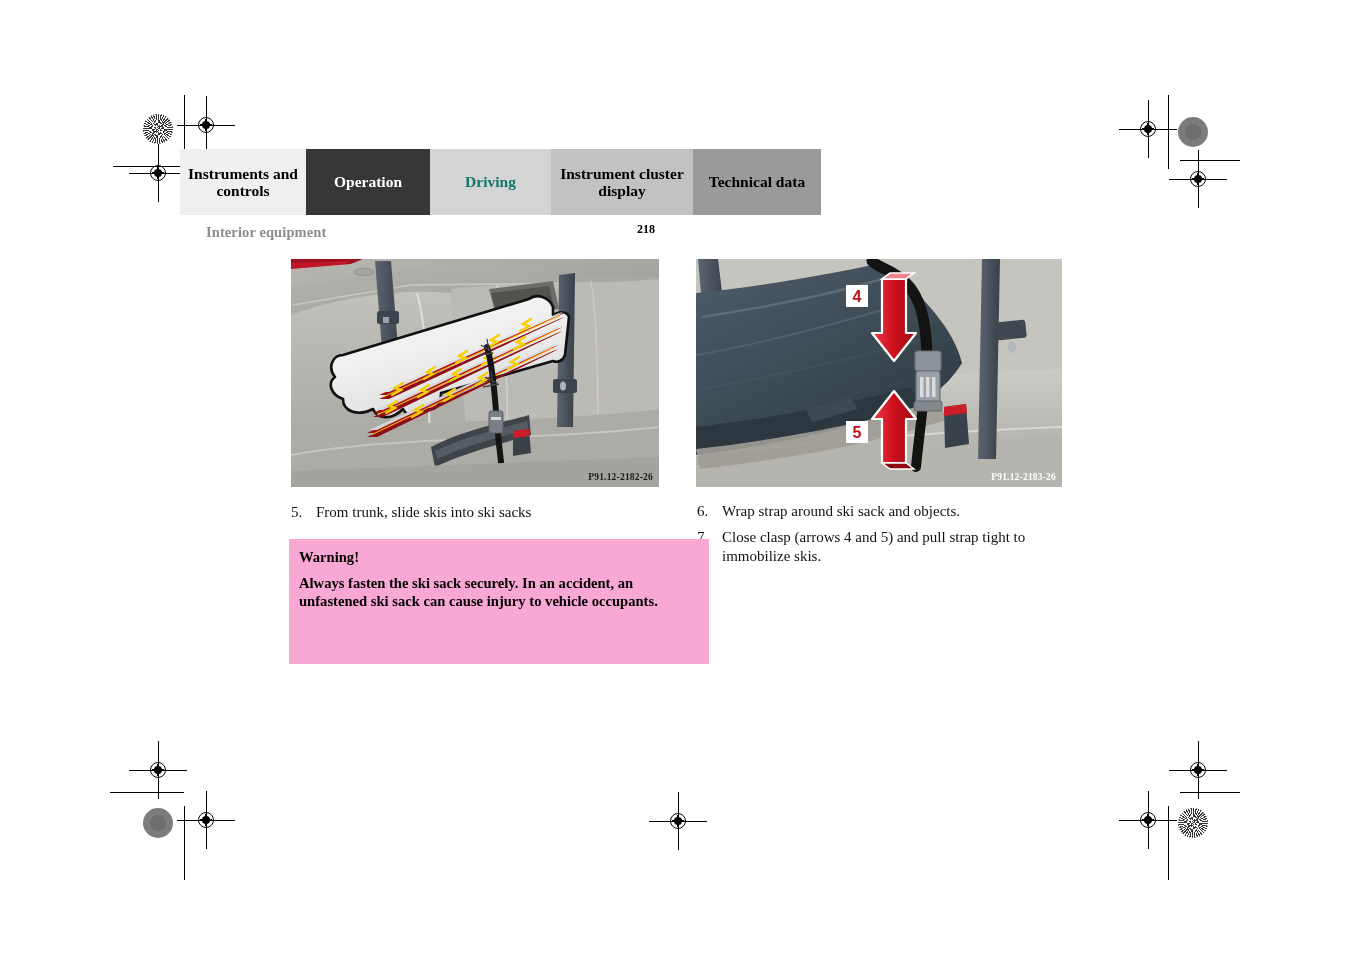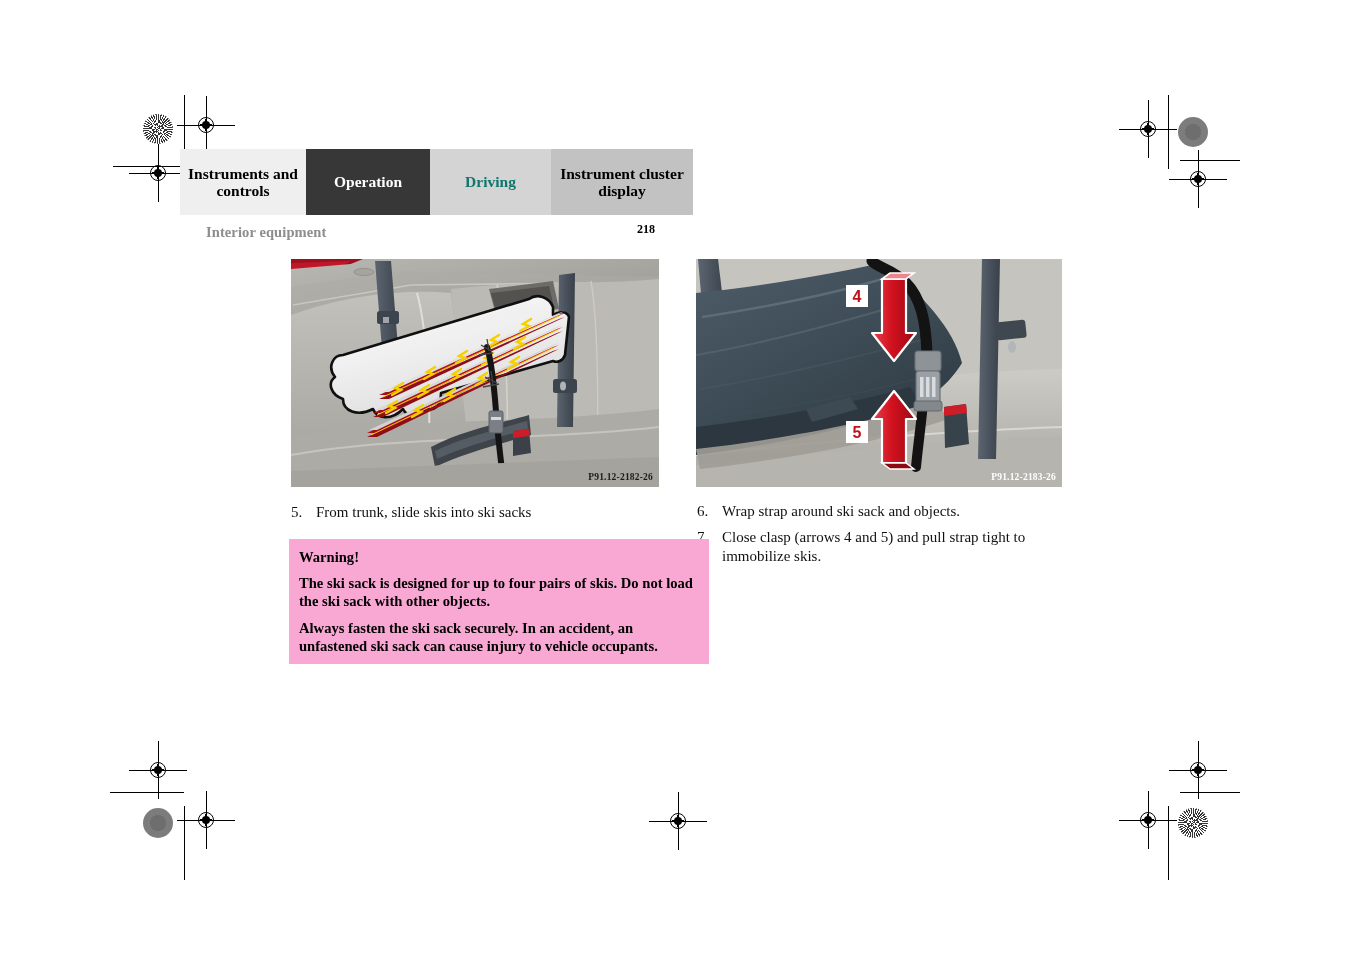--- a/index.html
+++ b/index.html
@@ -202,20 +202,23 @@
       <span>Instruments and controls</span>
     </div>
     <div class="tab active" style="background: rgb(55, 55, 55); color: rgb(255, 255, 255); width: 124px;">
       <span>Operation</span>
     </div>
     <div class="tab" style="background: rgb(212, 212, 212); color: #0f766e; width: 121px;">
       <span>Driving</span>
     </div>
     <div class="tab" style="background: rgb(194, 194, 194); color: rgb(0, 0, 0); width: 142px;">
       <span>Instrument cluster display</span>
+    </div>
+    <div class="tab" style="background: rgb(154, 154, 154); color: rgb(0, 0, 0); width: 128px;">
+      <span>Technical data</span>
     </div>
   </nav>
 
 <div class="runhead">Interior equipment</div>
 <div class="pagenum">218</div>
 
 <div class="fig left" id="fig-left">
   <svg viewBox="0 0 368 228" width="368" height="228" preserveAspectRatio="none">
     <defs>
       <linearGradient id="lgTrim" x1="0" y1="0" x2="1" y2="1">
@@ -435,15 +438,14 @@
   <span class="txt">Wrap strap around ski sack and objects.</span>
 </div>
 
 <div class="step" id="step7">
   <span class="num">7.</span>
   <span class="txt">Close clasp (arrows 4 and 5) and pull strap tight to immobilize skis.</span>
 </div>
 
 <div id="warning">
   <div class="wline wtitle">Warning!</div>
-  <div class="wline wpara">The ski sack is designed for up to four pairs of skis. Do not load the ski sack with other objects.</div>
   <div class="wline wpara">Always fasten the ski sack securely. In an accident, an unfastened ski sack can cause injury to vehicle occupants.</div>
 </div>
 
 </body></html>

